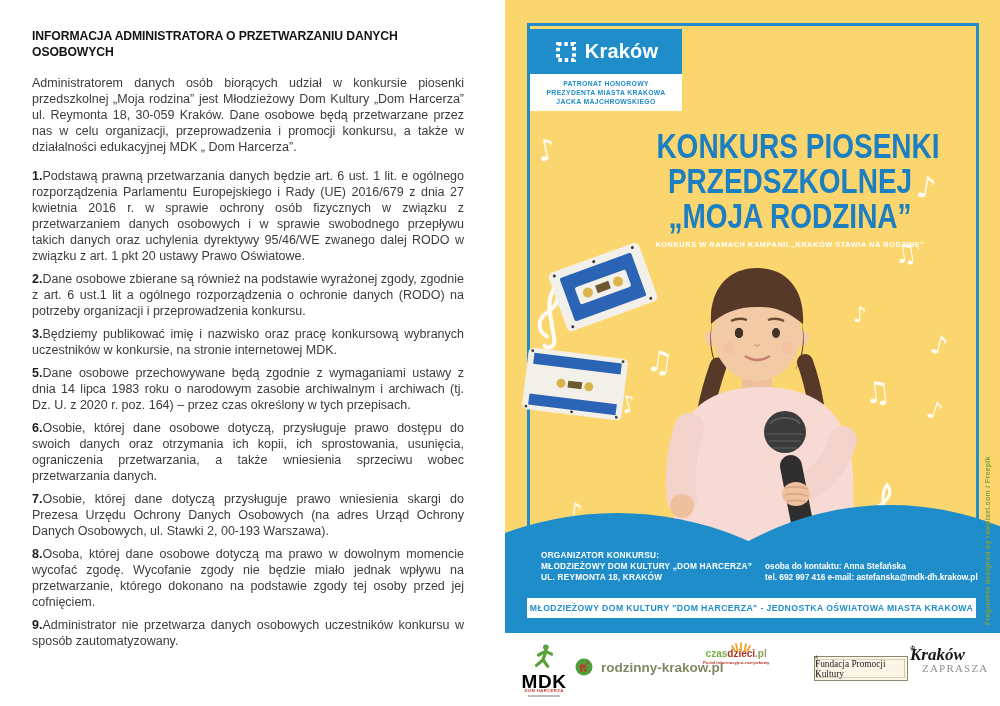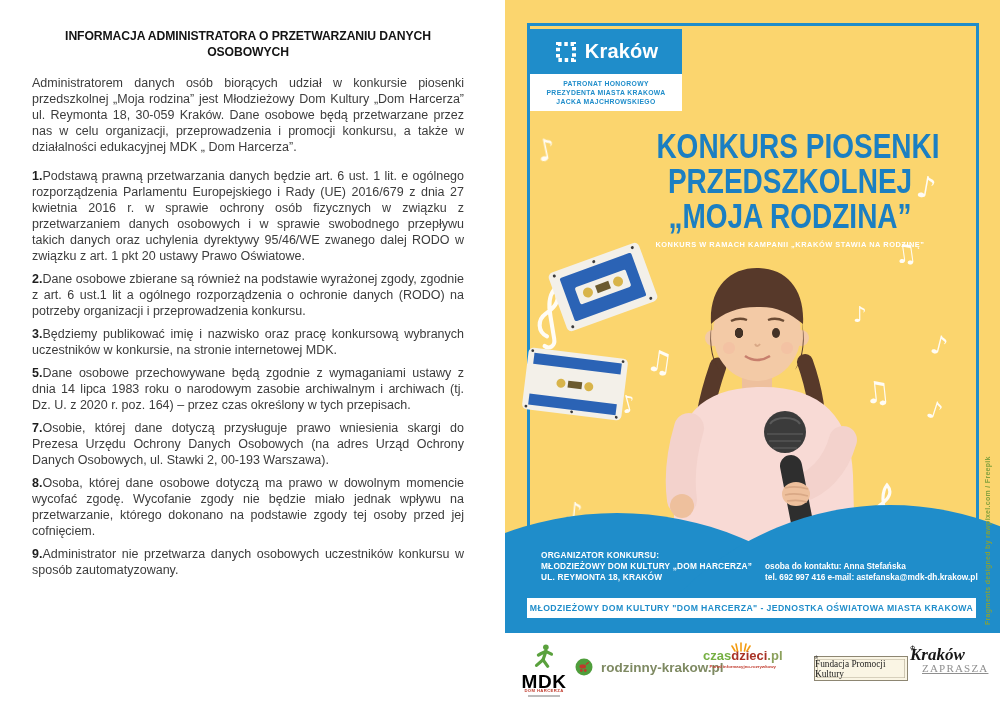--- a/index.html
+++ b/index.html
@@ -2,21 +2,21 @@
 <html><head>
 <meta charset="utf-8">
 <style>
   html,body{margin:0;padding:0;}
   body{width:1000px;height:706px;position:relative;background:#ffffff;
        font-family:"Liberation Sans",sans-serif;overflow:hidden;}
 
   
   .doc{position:absolute;left:32px;top:28px;width:432px;color:#3c3c3c;
        font-size:12.5px;line-height:16px;text-align:justify;}
-  .doc h1{font-size:12.2px;font-weight:bold;color:#141414;margin:0 0 15px 0;letter-spacing:-.1px;text-align:center;}
+  .doc h1{font-size:12.2px;font-weight:bold;color:#141414;margin:0 0 15px 0;letter-spacing:-.1px;text-align:left;}
   .doc p{margin:0 0 7px 0;}
   .doc .intro{margin-bottom:13px;}
   .doc .lead{text-align:left;margin:0 0 11px 0;}
   .doc .pt b{color:#1e1e1e;}
 
   
   .poster{position:absolute;left:505px;top:0;width:495px;height:633px;
           background:#fbd56e;overflow:hidden;}
   .frame{position:absolute;left:22px;top:23px;width:446px;height:588px;
          border:3px solid #1f8dca;z-index:1;}
@@ -49,49 +49,50 @@
 
   
   .logos{position:absolute;left:505px;top:640px;width:495px;height:66px;}
   .mdk{position:absolute;left:16px;top:3px;width:46px;text-align:center;}
   .mdk .abbr{font-size:19px;font-weight:900;color:#000000;letter-spacing:.5px;line-height:13px;}
   .mdk .sub{font-size:4.2px;font-weight:bold;color:#c0392b;letter-spacing:.4px;}
   .mdk .bar{height:2px;background:#bdbdbd;width:32px;margin:1.5px auto 0;}
   .rodzinny{position:absolute;left:70px;top:18px;display:flex;align-items:center;gap:8px;}
   .rodzinny .txt{font-size:13.5px;font-weight:600;color:#7f8a63;}
   .czas{position:absolute;left:198px;top:8px;text-align:center;}
-  .czas .line{font-size:13px;font-weight:600;}
+  .czas .line{font-size:10px;font-weight:600;}
   .czas .p1{color:#76b043;}
   .czas .p2{color:#a83226;font-weight:800;}
   .czas .p3{color:#8ba05c;}
   .czas .sub{font-size:4.3px;color:#c0392b;font-weight:bold;margin-top:1px;}
   .czas .sun{position:absolute;left:28px;top:-7px;}
   .fund{position:absolute;left:309px;top:16px;width:92px;height:23px;background:#faf5e4;
         border:1px solid #8d8672;box-shadow:inset 0 0 0 2px #faf5e4, inset 0 0 0 2.6px #b3ab93;
         display:flex;align-items:center;}
   .fund .txt{font-family:"Liberation Serif",serif;font-size:9.3px;color:#1c1c1c;position:relative;}
   .fund .crown{position:absolute;left:-1px;top:-5px;font-size:5px;color:#1c1c1c;}
   .kz{position:absolute;left:405px;top:6px;}
   .kz .name{font-family:"Liberation Serif",serif;font-style:italic;font-weight:bold;
             font-size:17px;color:#161616;position:relative;line-height:17px;}
   .kz .crown{position:absolute;left:0;top:-6px;font-size:6px;color:#161616;font-style:normal;}
   .kz .sub{font-family:"Liberation Serif",serif;font-size:11px;color:#8f8f8f;
-           letter-spacing:1.2px;margin:0 0 0 12px;line-height:11px;text-decoration:underline;}
+           letter-spacing:1.2px;margin:0 0 0 12px;line-height:11px;}
 </style>
 </head>
 <body>
 
 <div class="doc">
   <h1>INFORMACJA ADMINISTRATORA O PRZETWARZANIU DANYCH OSOBOWYCH</h1>
   <p class="intro">Administratorem danych osób biorących udział w konkursie piosenki przedszkolnej „Moja rodzina” jest Młodzieżowy Dom Kultury „Dom Harcerza” ul. Reymonta 18, 30-059 Kraków. Dane osobowe będą przetwarzane przez nas w celu organizacji, przeprowadzenia i promocji konkursu, a także w działalności edukacyjnej MDK „ Dom Harcerza”.</p>
 
   <p class="pt"><b>1.</b><span>Podstawą prawną przetwarzania danych będzie art. 6 ust. 1 lit. e ogólnego rozporządzenia Parlamentu Europejskiego i Rady (UE) 2016/679 z dnia 27 kwietnia 2016 r. w sprawie ochrony osób fizycznych w związku z przetwarzaniem danych osobowych i w sprawie swobodnego przepływu takich danych oraz uchylenia dyrektywy 95/46/WE zwanego dalej RODO w związku z art. 1 pkt 20 ustawy Prawo Oświatowe.</span></p>
   <p class="pt"><b>2.</b><span>Dane osobowe zbierane są również na podstawie wyrażonej zgody, zgodnie z art. 6 ust.1 lit a ogólnego rozporządzenia o ochronie danych (RODO) na potrzeby organizacji i przeprowadzenia konkursu.</span></p>
   <p class="pt"><b>3.</b><span>Będziemy publikować imię i nazwisko oraz pracę konkursową wybranych uczestników w konkursie, na stronie internetowej MDK.</span></p>
   <p class="pt"><b>5.</b><span>Dane osobowe przechowywane będą zgodnie z wymaganiami ustawy z dnia 14 lipca 1983 roku o narodowym zasobie archiwalnym i archiwach (tj. Dz. U. z 2020 r. poz. 164) – przez czas określony w tych przepisach.</span></p>
+  <p class="pt"><b>6.</b><span>Osobie, której dane osobowe dotyczą, przysługuje prawo dostępu do swoich danych oraz otrzymania ich kopii, ich sprostowania, usunięcia, ograniczenia przetwarzania, a także wniesienia sprzeciwu wobec przetwarzania danych.</span></p>
   <p class="pt"><b>7.</b><span>Osobie, której dane dotyczą przysługuje prawo wniesienia skargi do Prezesa Urzędu Ochrony Danych Osobowych (na adres Urząd Ochrony Danych Osobowych, ul. Stawki 2, 00-193 Warszawa).</span></p>
   <p class="pt"><b>8.</b><span>Osoba, której dane osobowe dotyczą ma prawo w dowolnym momencie wycofać zgodę. Wycofanie zgody nie będzie miało jednak wpływu na przetwarzanie, którego dokonano na podstawie zgody tej osoby przed jej cofnięciem.</span></p>
   <p class="pt"><b>9.</b><span>Administrator nie przetwarza danych osobowych uczestników konkursu w sposób zautomatyzowany.</span></p>
 
 </div>
 
 <div class="poster">
 
   <div class="frame"></div>
 

